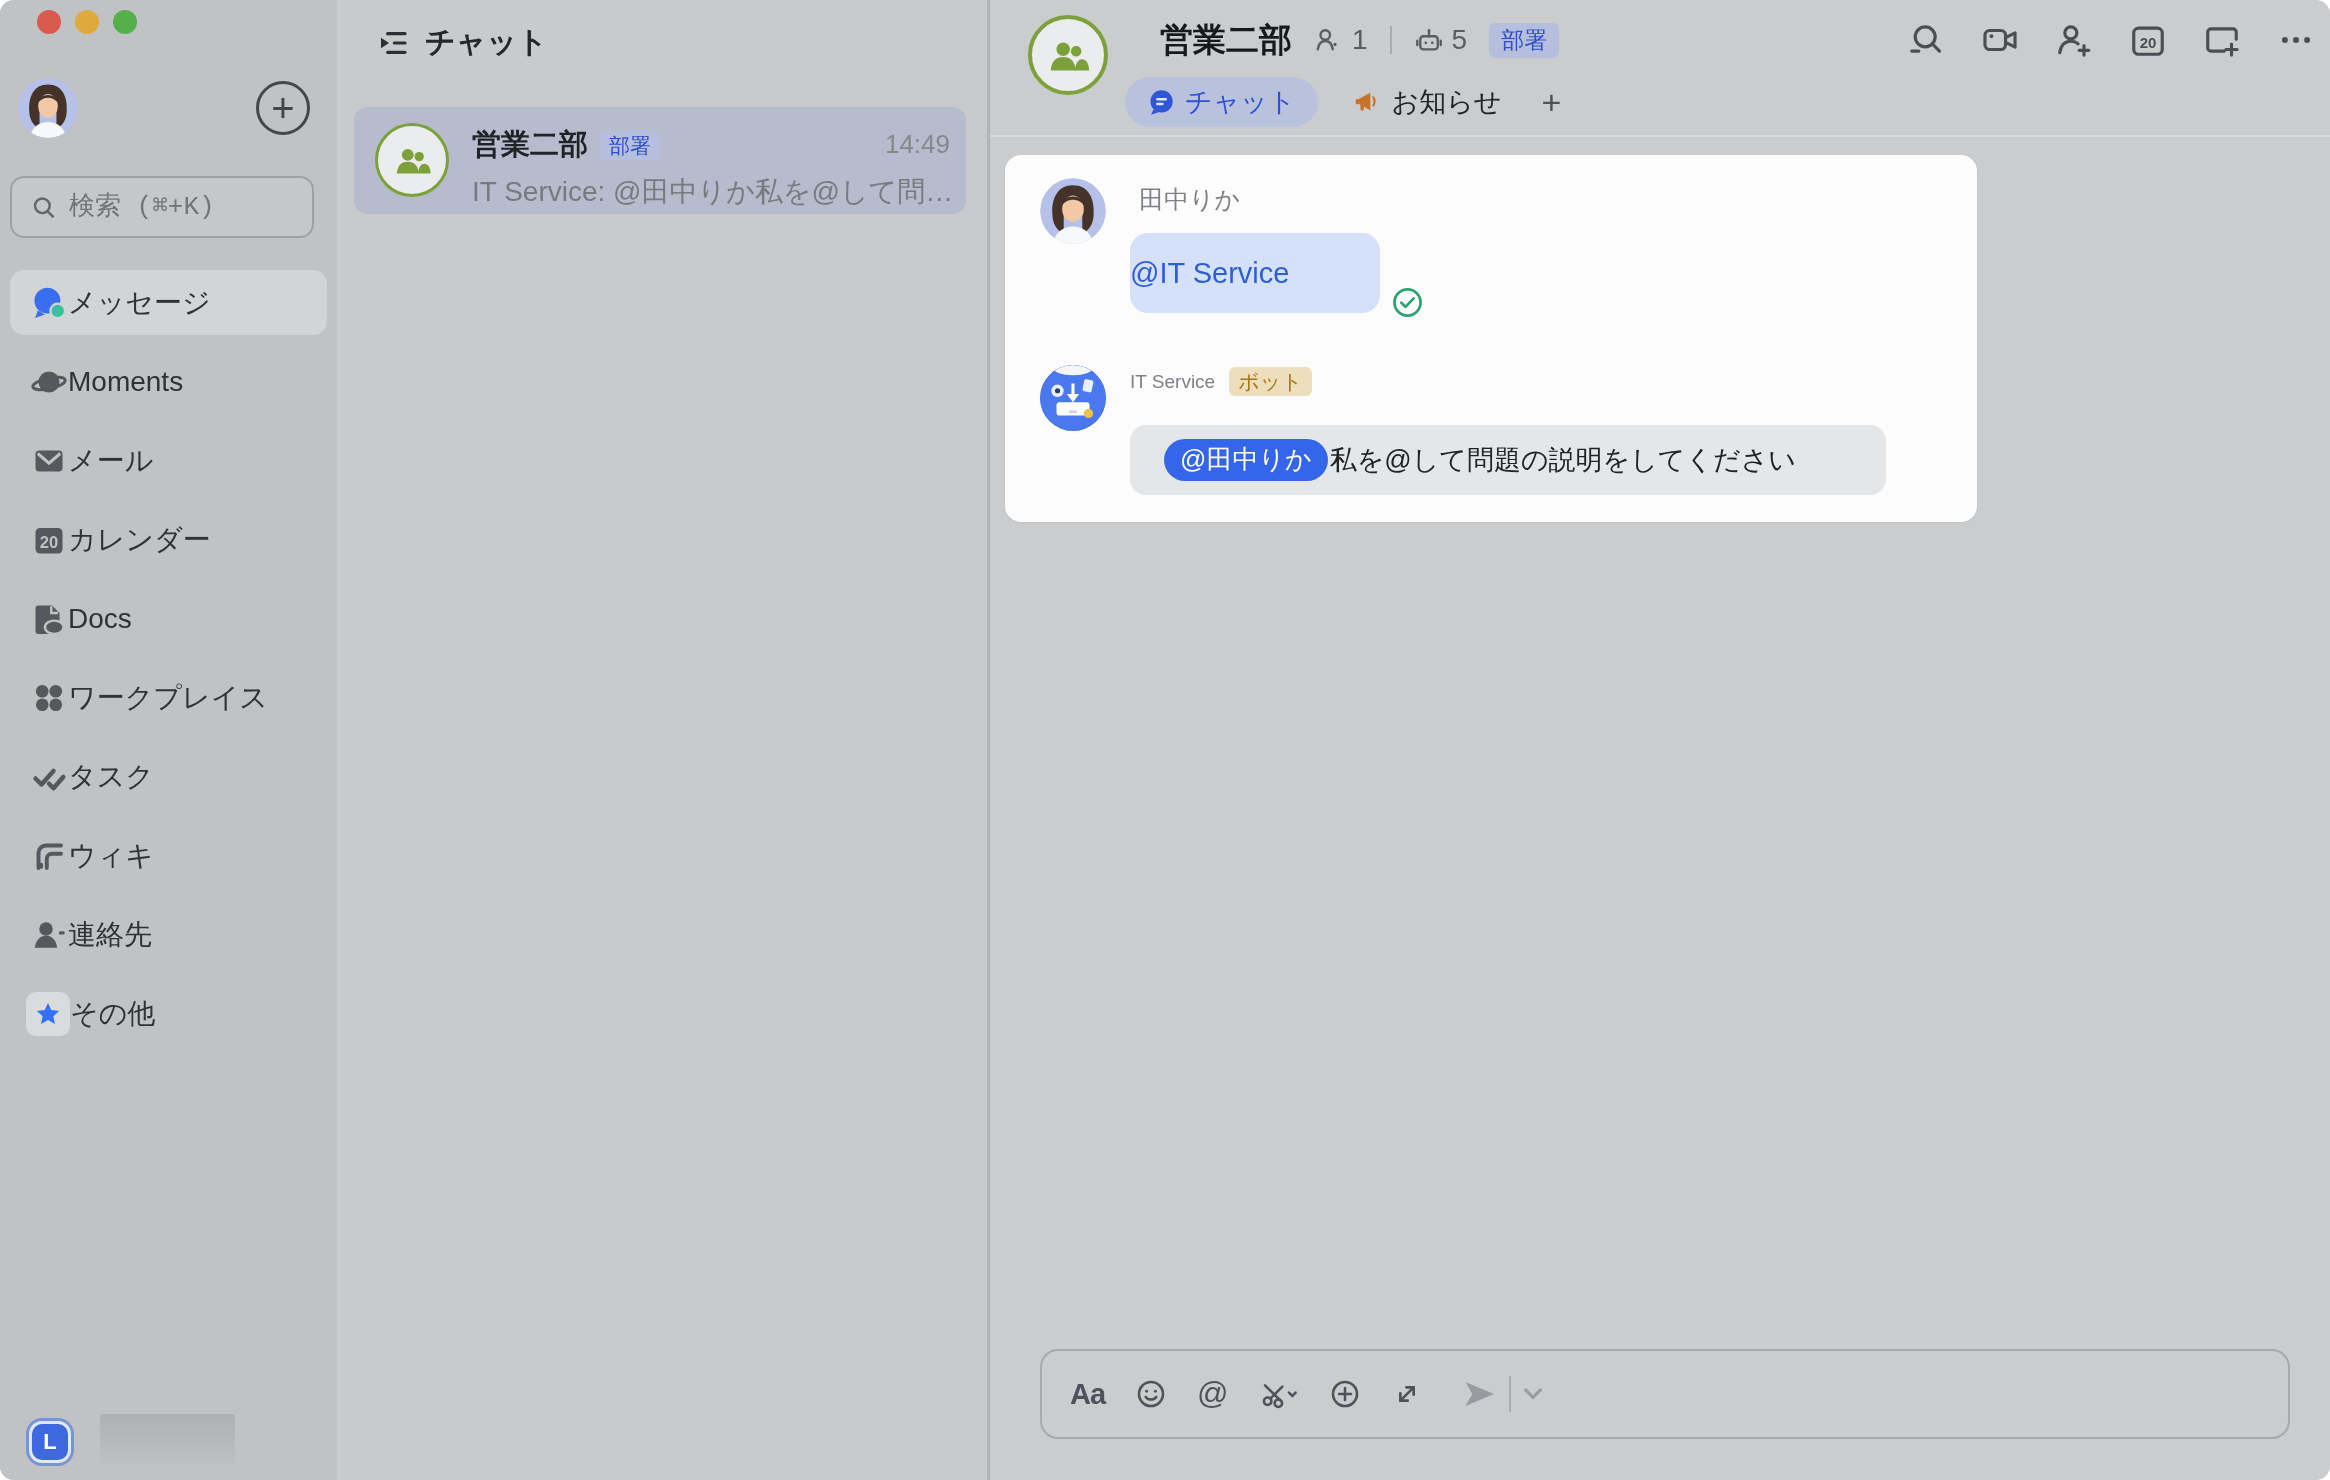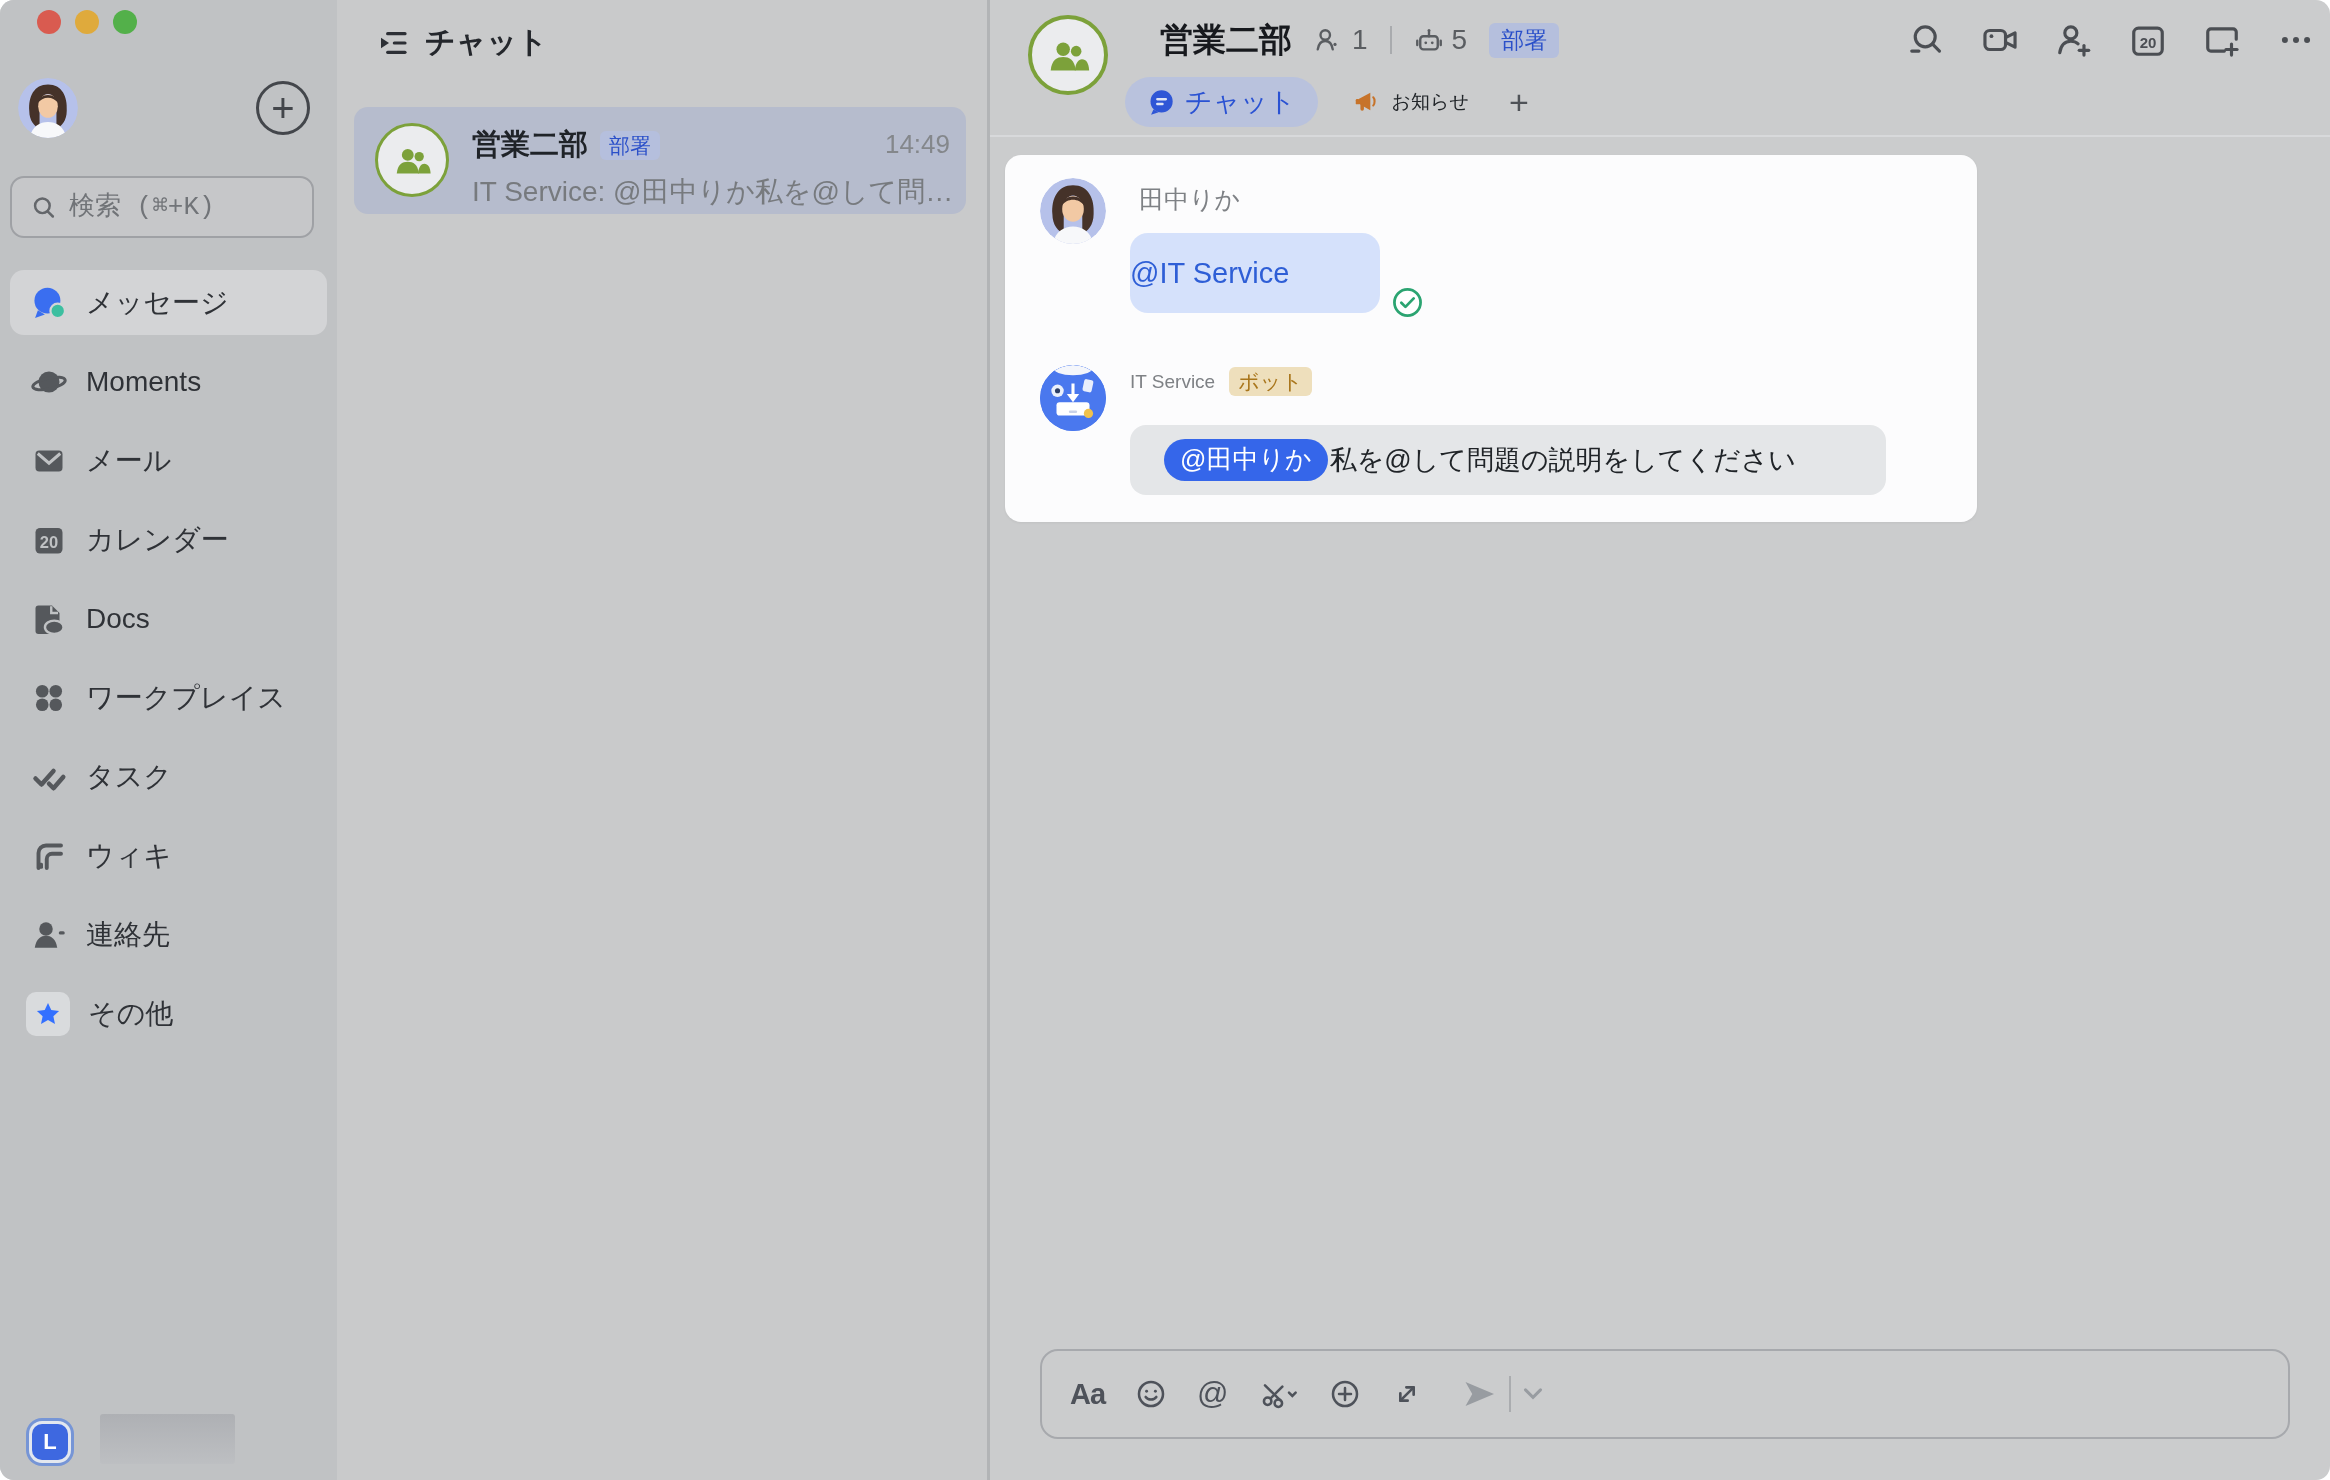--- a/index.html
+++ b/index.html
@@ -11,21 +11,21 @@
   .sidebar { position:absolute; left:0; top:0; width:337px; height:1480px; background:#c0c2c4; }
   .traffic { position:absolute; left:37px; top:10px; display:flex; gap:14px; }
   .traffic span { width:24px; height:24px; border-radius:50%; display:block; }
   .tl-red { background:#d95b50; } .tl-yellow { background:#dfaa3c; } .tl-green { background:#53b04a; }
   .avatar-me { position:absolute; left:18px; top:78px; width:60px; height:60px; border-radius:50%; overflow:hidden; }
   .plus-btn { position:absolute; left:256px; top:81px; width:54px; height:54px; border:3px solid #43464b; border-radius:50%; color:#43464b; display:flex; align-items:center; justify-content:center; font-size:40px; font-weight:300; line-height:1; }
   .search-box { position:absolute; left:10px; top:176px; width:304px; height:62px; background:#c6c7c9; border:2px solid #9fa1a5; border-radius:14px; display:flex; align-items:center; padding:0 18px; gap:12px; }
   .search-box input { flex:1; min-width:0; border:none; outline:none; background:transparent; font-size:26px; color:#7f1d1d; font-family:Liberation Mono, monospace; }
   .search-box input::placeholder { color:#717478; }
   .nav { position:absolute; left:0; top:270px; width:337px; }
-  .nav-item { height:65px; margin:0 10px 14px 10px; border-radius:14px; display:flex; align-items:center; padding-left:20px; gap:18px; font-size:28px; color:#2f3237; font-weight:500; }
+  .nav-item { height:65px; margin:0 10px 14px 10px; border-radius:14px; display:flex; align-items:center; padding-left:20px; font-size:28px; color:#2f3237; font-weight:500; }
   .nav-item.active { background:#d3d4d6; }
   .nav-ic { width:38px; height:38px; display:flex; align-items:center; justify-content:center; flex:none; }
   .other-chip { width:44px; height:44px; background:#d9dbdd; border-radius:10px; display:flex; align-items:center; justify-content:center; margin-left:-4px; }
   .ws-badge { position:absolute; left:32px; top:1424px; width:36px; height:36px; background:#3e68e0; border-radius:10px; color:#fff; font-weight:bold; font-size:22px; display:flex; align-items:center; justify-content:center; box-shadow:0 0 0 3px #e3e7ef,0 0 0 6px #7695d6; }
   .ws-name-redacted { position:absolute; left:100px; top:1414px; width:135px; height:50px; border-radius:3px; background:linear-gradient(180deg,#aeb0b4,#bdbfc2); }
 
   
   .chatlist { position:absolute; left:337px; top:0; width:653px; height:1480px; background:#c9cacb; border-right:3px solid #b2b4b6; }
   .cl-header { position:absolute; left:40px; top:22px; display:flex; align-items:center; gap:16px; }
   .cl-title { font-size:30px; font-weight:bold; color:#24272c; }
@@ -44,21 +44,21 @@
   .m-header .g-avatar { position:absolute; left:38px; top:15px; width:80px; height:80px; border-width:4px; }
   .title-row { position:absolute; left:170px; top:0; height:80px; display:flex; align-items:center; gap:22px; }
   .m-title { font-size:33px; font-weight:bold; color:#17191d; }
   .stat { display:flex; align-items:center; gap:8px; color:#5a5d61; font-size:28px; }
   .vsep { width:2px; height:28px; background:#a9abae; }
   .badge-dept.hdr { font-size:23px; padding:6px 12px; }
   .h-icons { position:absolute; right:14px; top:0; height:80px; display:flex; align-items:center; gap:34px; color:#4b4e53; }
   .h-icons .hi { width:40px; height:40px; display:flex; align-items:center; justify-content:center; }
   .tabs { position:absolute; left:135px; top:77px; display:flex; align-items:center; }
   .tab-active { height:50px; border-radius:25px; background:#b9c2dd; display:flex; align-items:center; gap:10px; padding:0 22px; font-size:27px; color:#2a52d3; font-weight:500; }
-  .tab-plain { display:flex; align-items:center; gap:10px; font-size:19px; color:#212529; margin-left:36px; font-weight:500; }
+  .tab-plain { display:flex; align-items:center; gap:10px; font-size:27px; color:#212529; margin-left:36px; font-weight:500; }
   .tab-add { margin-left:40px; font-size:34px; color:#4f5257; line-height:1; }
 
   
   .card { position:absolute; left:15px; top:155px; width:972px; height:367px; background:#fcfcfd; border-radius:16px; box-shadow:0 1px 3px rgba(0,0,0,.05); }
   .msg-avatar { position:absolute; width:66px; height:66px; border-radius:50%; overflow:hidden; }
   .m1-avatar { left:35px; top:23px; }
   .m1-name { position:absolute; left:134px; top:28px; font-size:25px; color:#7e8185; }
   .m1-bubble { position:absolute; left:125px; top:78px; width:250px; height:80px; background:#d5e1fb; border-radius:18px; display:flex; align-items:center; font-size:29px; color:#2e5ed6; }
   .read-check { position:absolute; left:386px; top:131px; width:33px; height:33px; }
   .m2-avatar { left:35px; top:210px; background:#4a78ee; }

